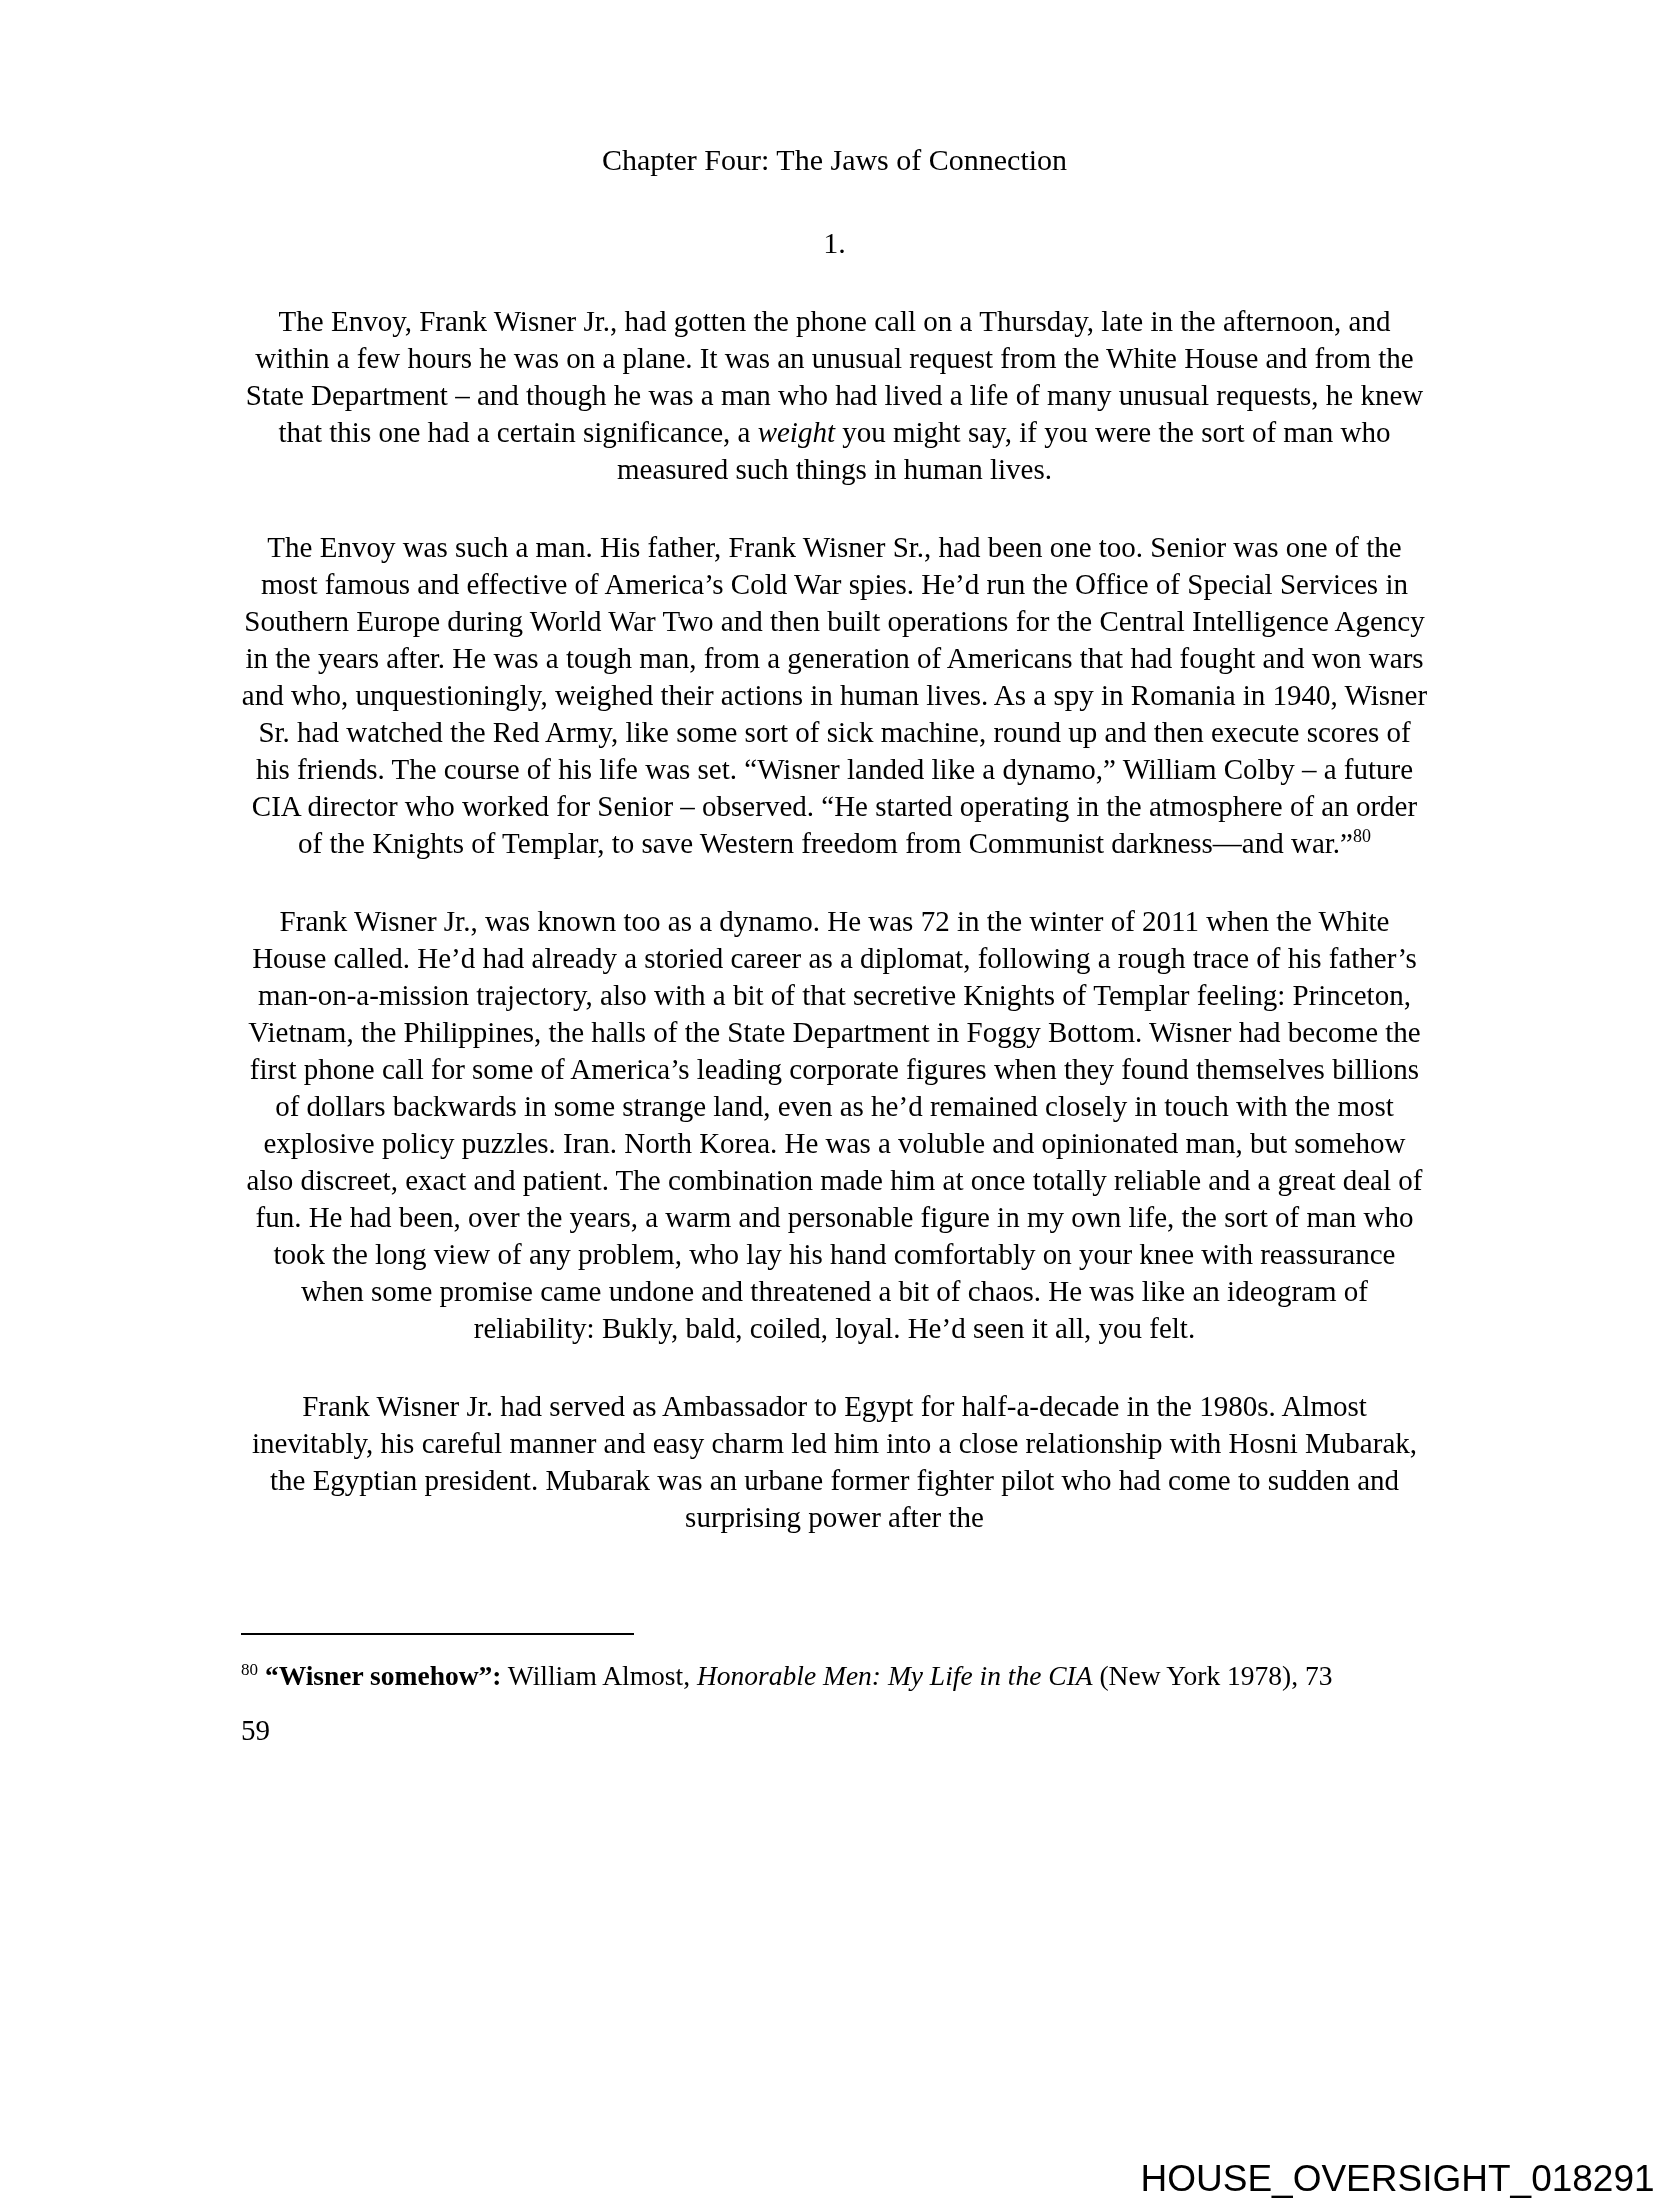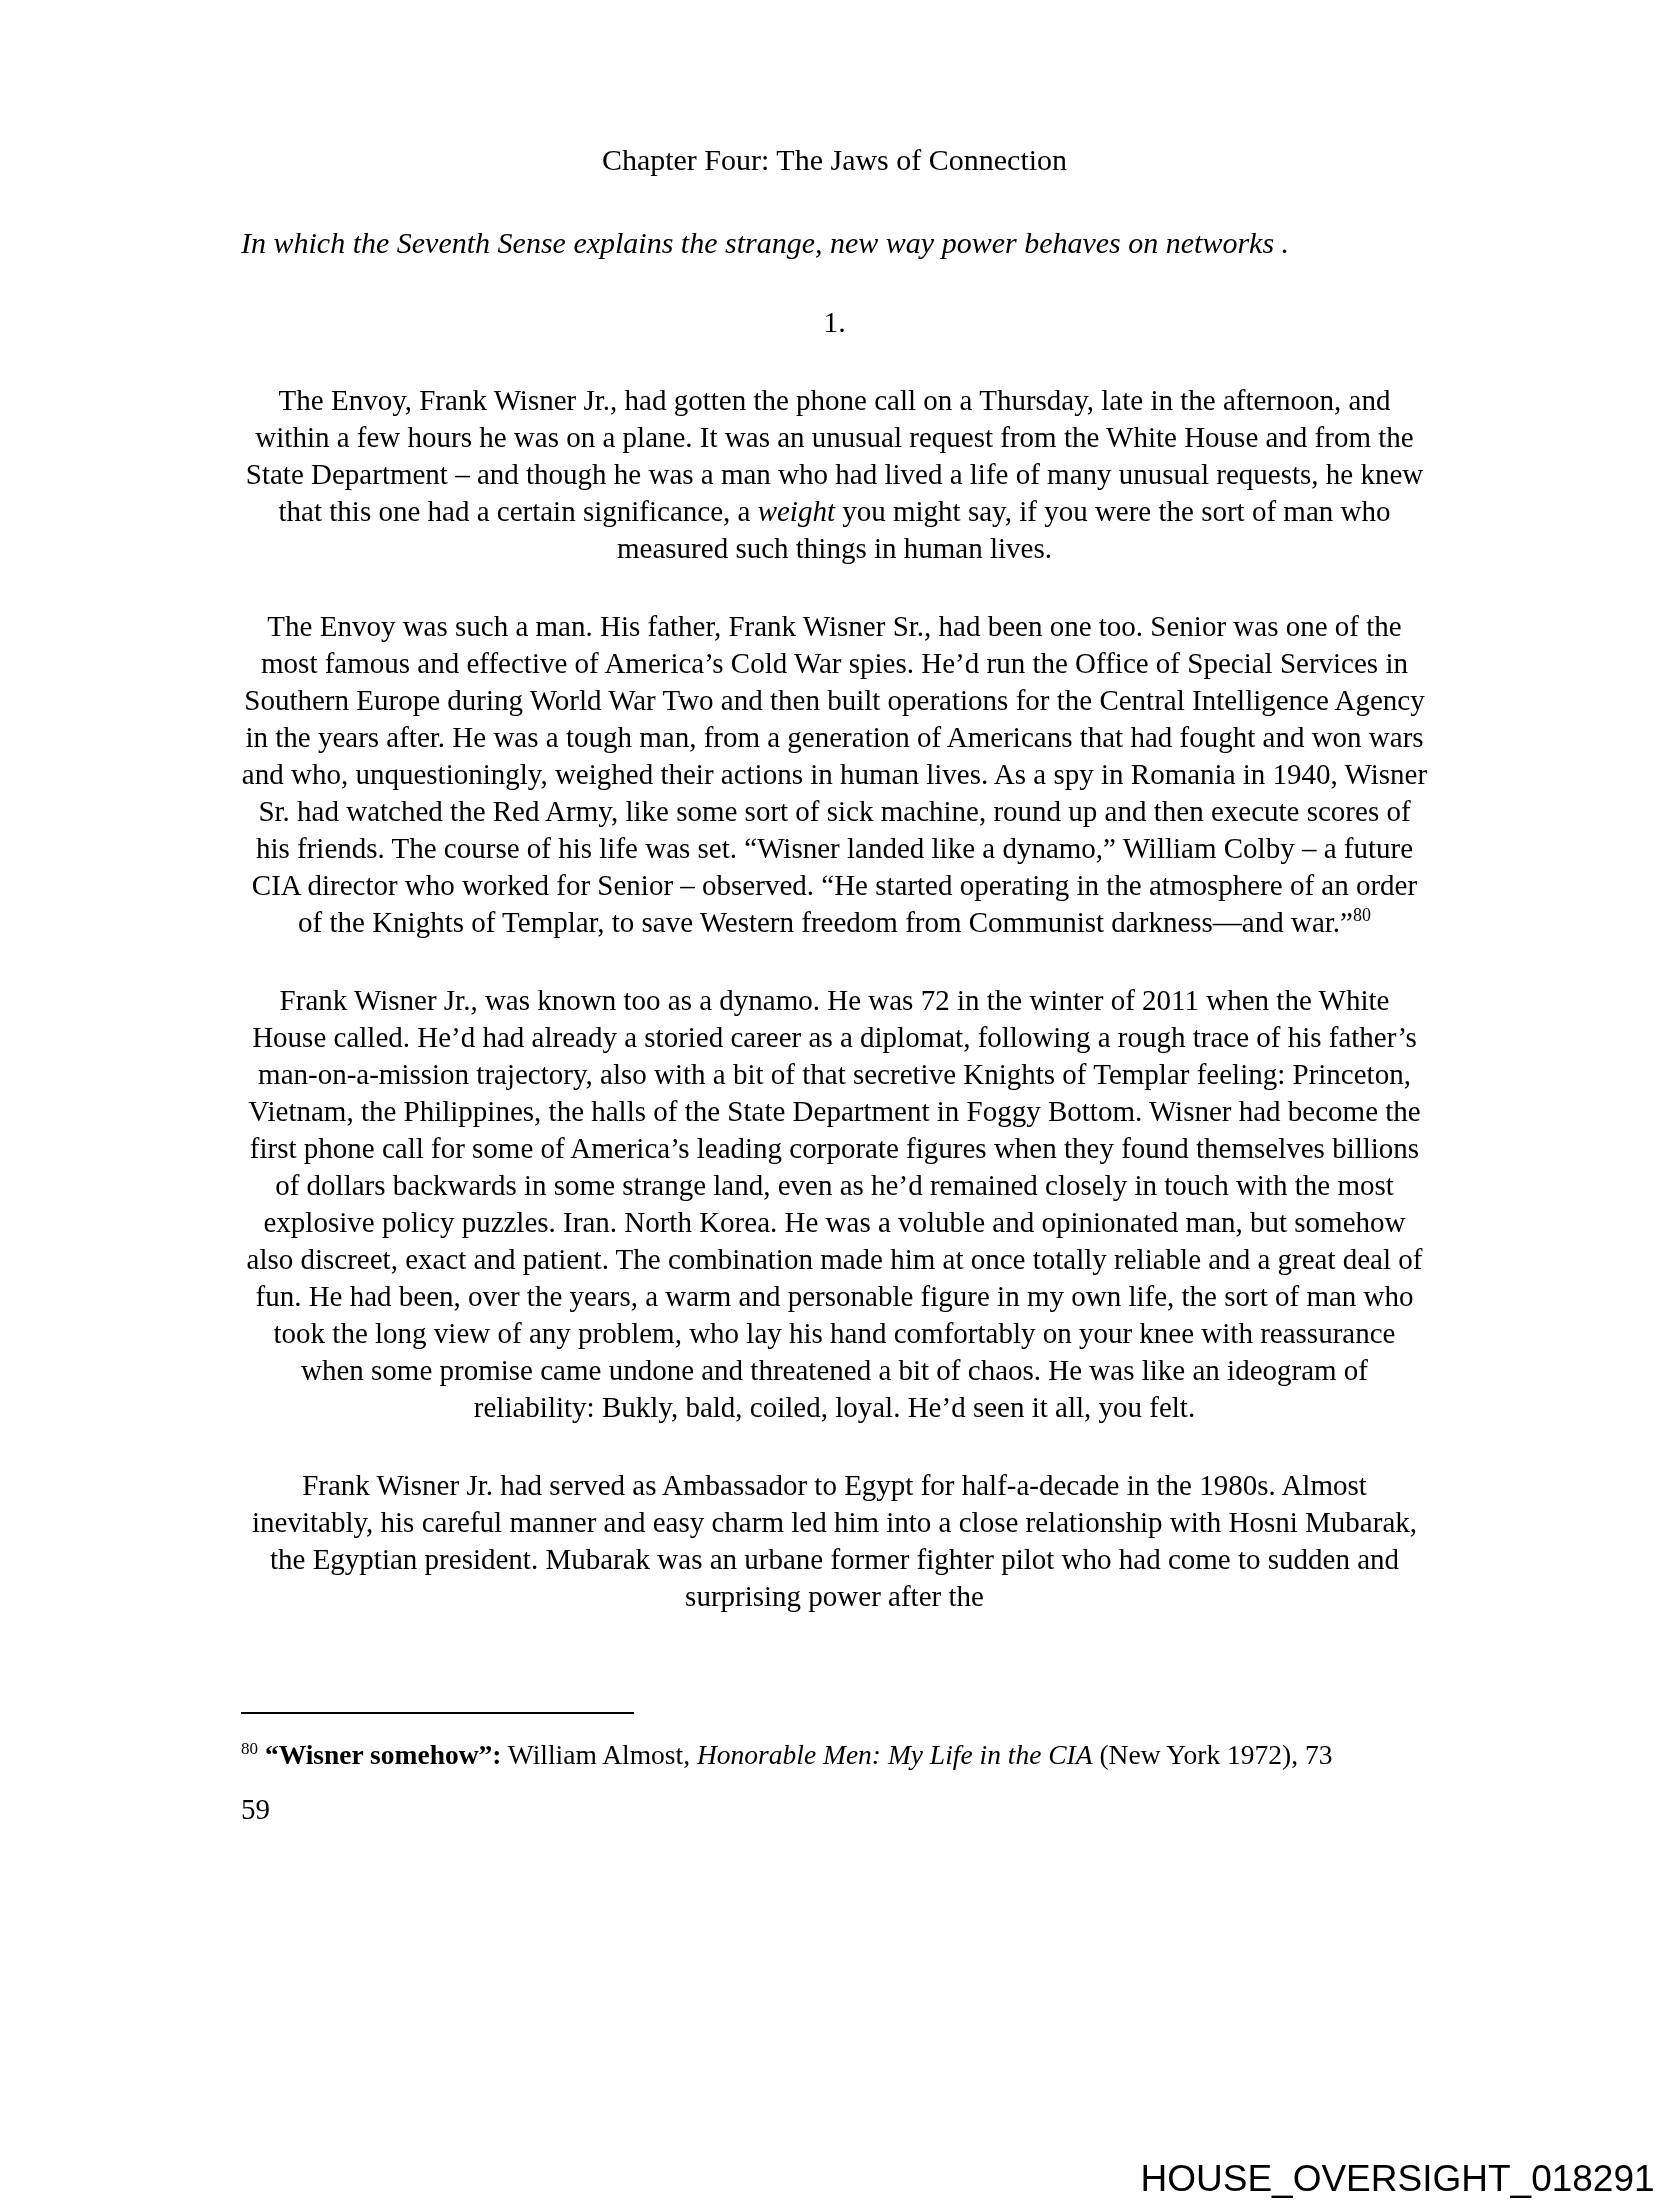--- a/index.html
+++ b/index.html
@@ -78,33 +78,32 @@
     color: #000000;
   }
 </style>
 </head>
 <body>
 
 <div class="sheet">
 
   <h1 class="chapter-title">Chapter Four: The Jaws of Connection</h1>
 
-  <div class="epigraph">In which the Seventh Sense explains the strange, new way power behaves on networks .</div>
 
   <div class="section-marker">1.</div>
 
   <div class="body-text">
     <p><span>The Envoy, Frank Wisner Jr., had gotten the phone call on a Thursday, late in the afternoon, and within a few hours he was on a plane. It was an unusual request from the White House and from the State Department – and though he was a man who had lived a life of many unusual requests, he knew that this one had a certain significance, a </span><span class="i">weight</span><span> you might say, if you were the sort of man who measured such things in human lives.</span></p>
     <p><span>The Envoy was such a man. His father, Frank Wisner Sr., had been one too. Senior was one of the most famous and effective of America’s Cold War spies. He’d run the Office of Special Services in Southern Europe during World War Two and then built operations for the Central Intelligence Agency in the years after. He was a tough man, from a generation of Americans that had fought and won wars and who, unquestioningly, weighed their actions in human lives. As a spy in Romania in 1940, Wisner Sr. had watched the Red Army, like some sort of sick machine, round up and then execute scores of his friends. The course of his life was set. “Wisner landed like a dynamo,” William Colby – a future CIA director who worked for Senior – observed. “He started operating in the atmosphere of an order of the Knights of Templar, to save Western freedom from Communist darkness—and war.”</span><span class="sup">80</span></p>
     <p><span>Frank Wisner Jr., was known too as a dynamo. He was 72 in the winter of 2011 when the White House called. He’d had already a storied career as a diplomat, following a rough trace of his father’s man-on-a-mission trajectory, also with a bit of that secretive Knights of Templar feeling: Princeton, Vietnam, the Philippines, the halls of the State Department in Foggy Bottom. Wisner had become the first phone call for some of America’s leading corporate figures when they found themselves billions of dollars backwards in some strange land, even as he’d remained closely in touch with the most explosive policy puzzles. Iran. North Korea. He was a voluble and opinionated man, but somehow also discreet, exact and patient. The combination made him at once totally reliable and a great deal of fun. He had been, over the years, a warm and personable figure in my own life, the sort of man who took the long view of any problem, who lay his hand comfortably on your knee with reassurance when some promise came undone and threatened a bit of chaos. He was like an ideogram of reliability: Bukly, bald, coiled, loyal. He’d seen it all, you felt.</span></p>
     <p><span>Frank Wisner Jr. had served as Ambassador to Egypt for half-a-decade in the 1980s. Almost inevitably, his careful manner and easy charm led him into a close relationship with Hosni Mubarak, the Egyptian president. Mubarak was an urbane former fighter pilot who had come to sudden and surprising power after the</span></p>
   </div>
 
   <hr class="footnote-separator">
 
-  <div class="footnote"><span class="sup">80</span><span> </span><span class="b">“Wisner somehow”:</span><span> William Almost, </span><span class="i">Honorable Men: My Life in the CIA</span><span> (New York 1972), 73</span></div>
+  <div class="footnote"><span class="sup">80</span><span> </span><span class="b">“Wisner somehow”:</span><span> William Almost, </span><span class="i">Honorable Men: My Life in the CIA</span><span> (New York 1978), 73</span></div>
 
   <div class="page-number">59</div>
 
 </div>
 
 <div class="bates-stamp">HOUSE_OVERSIGHT_018291</div>
 
 
 </body></html>

